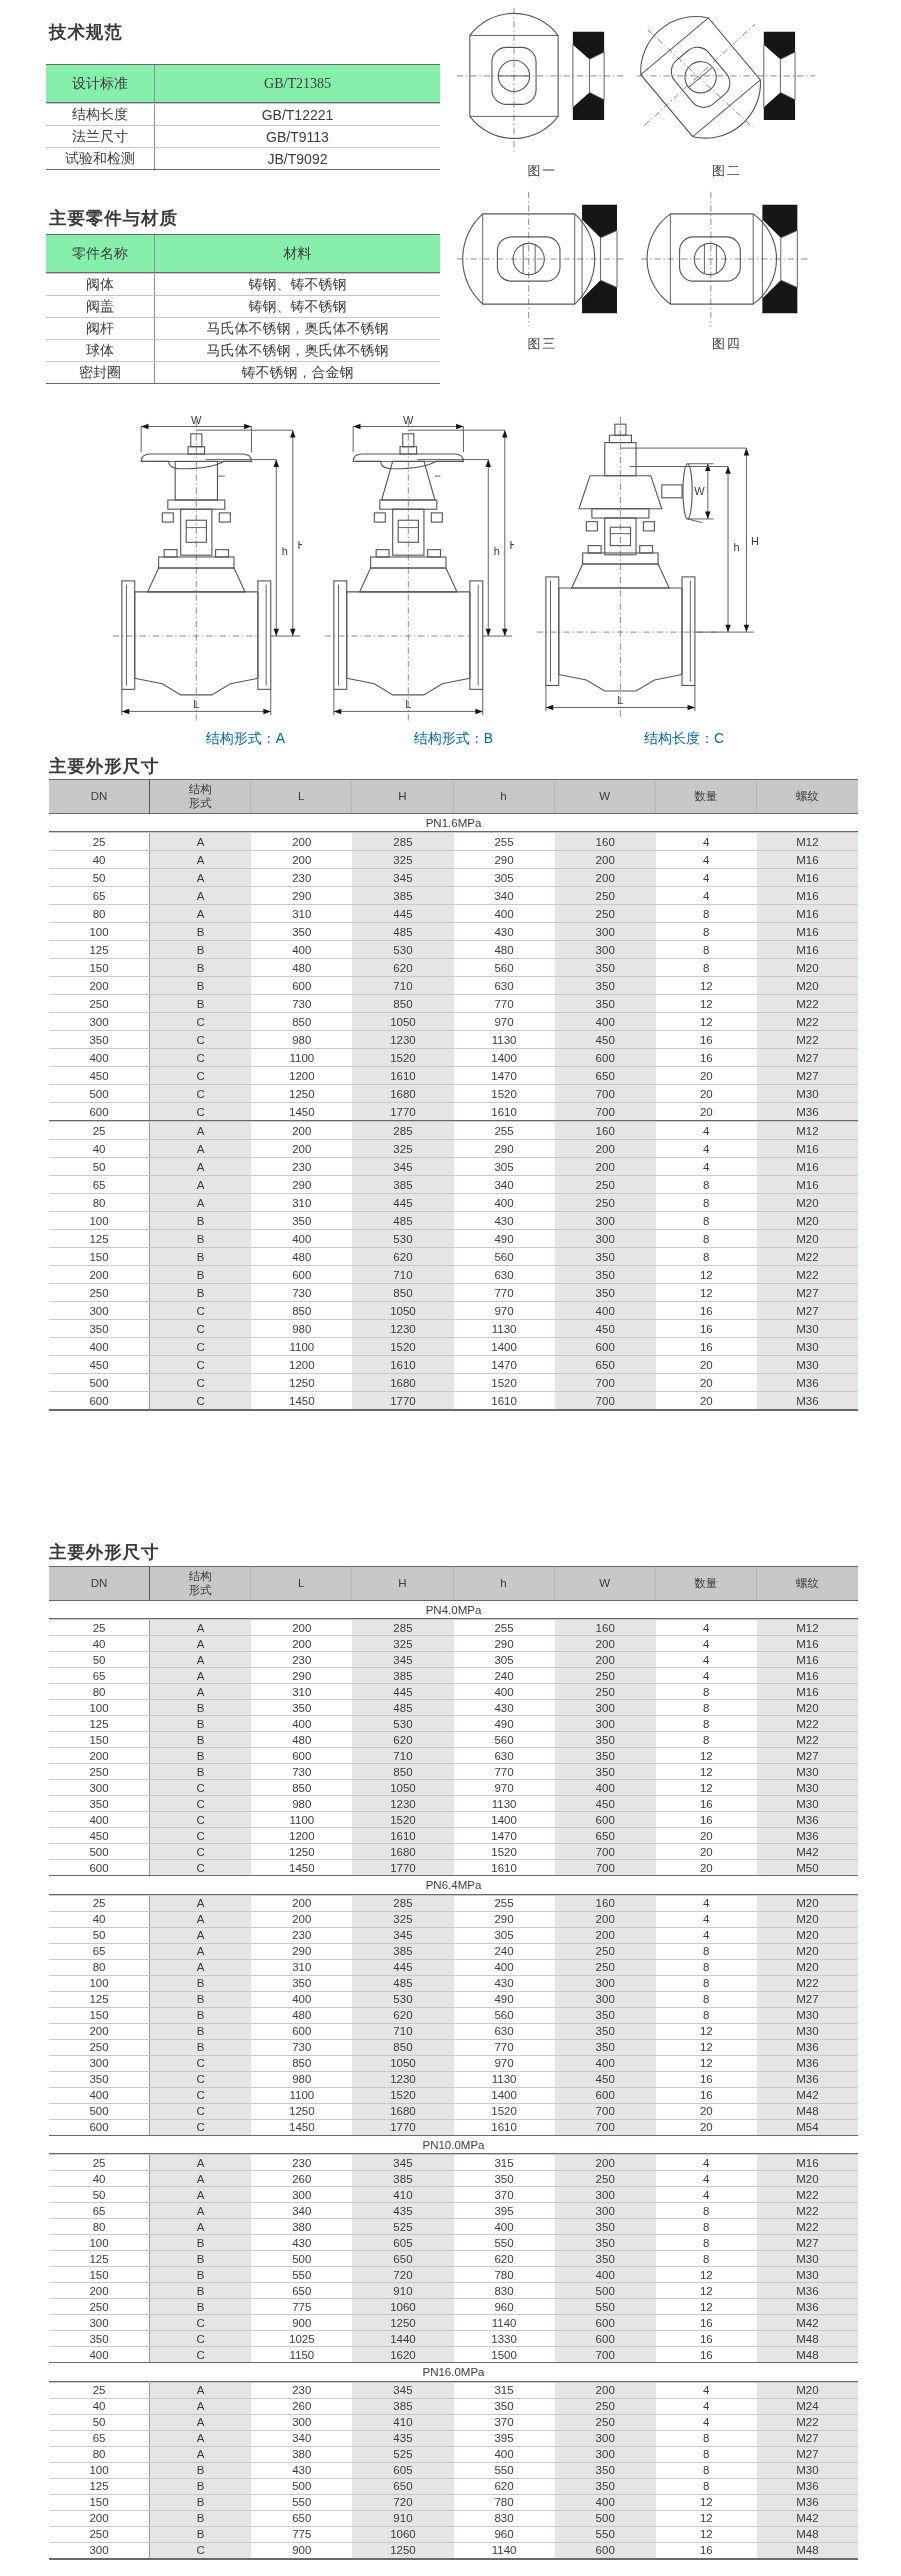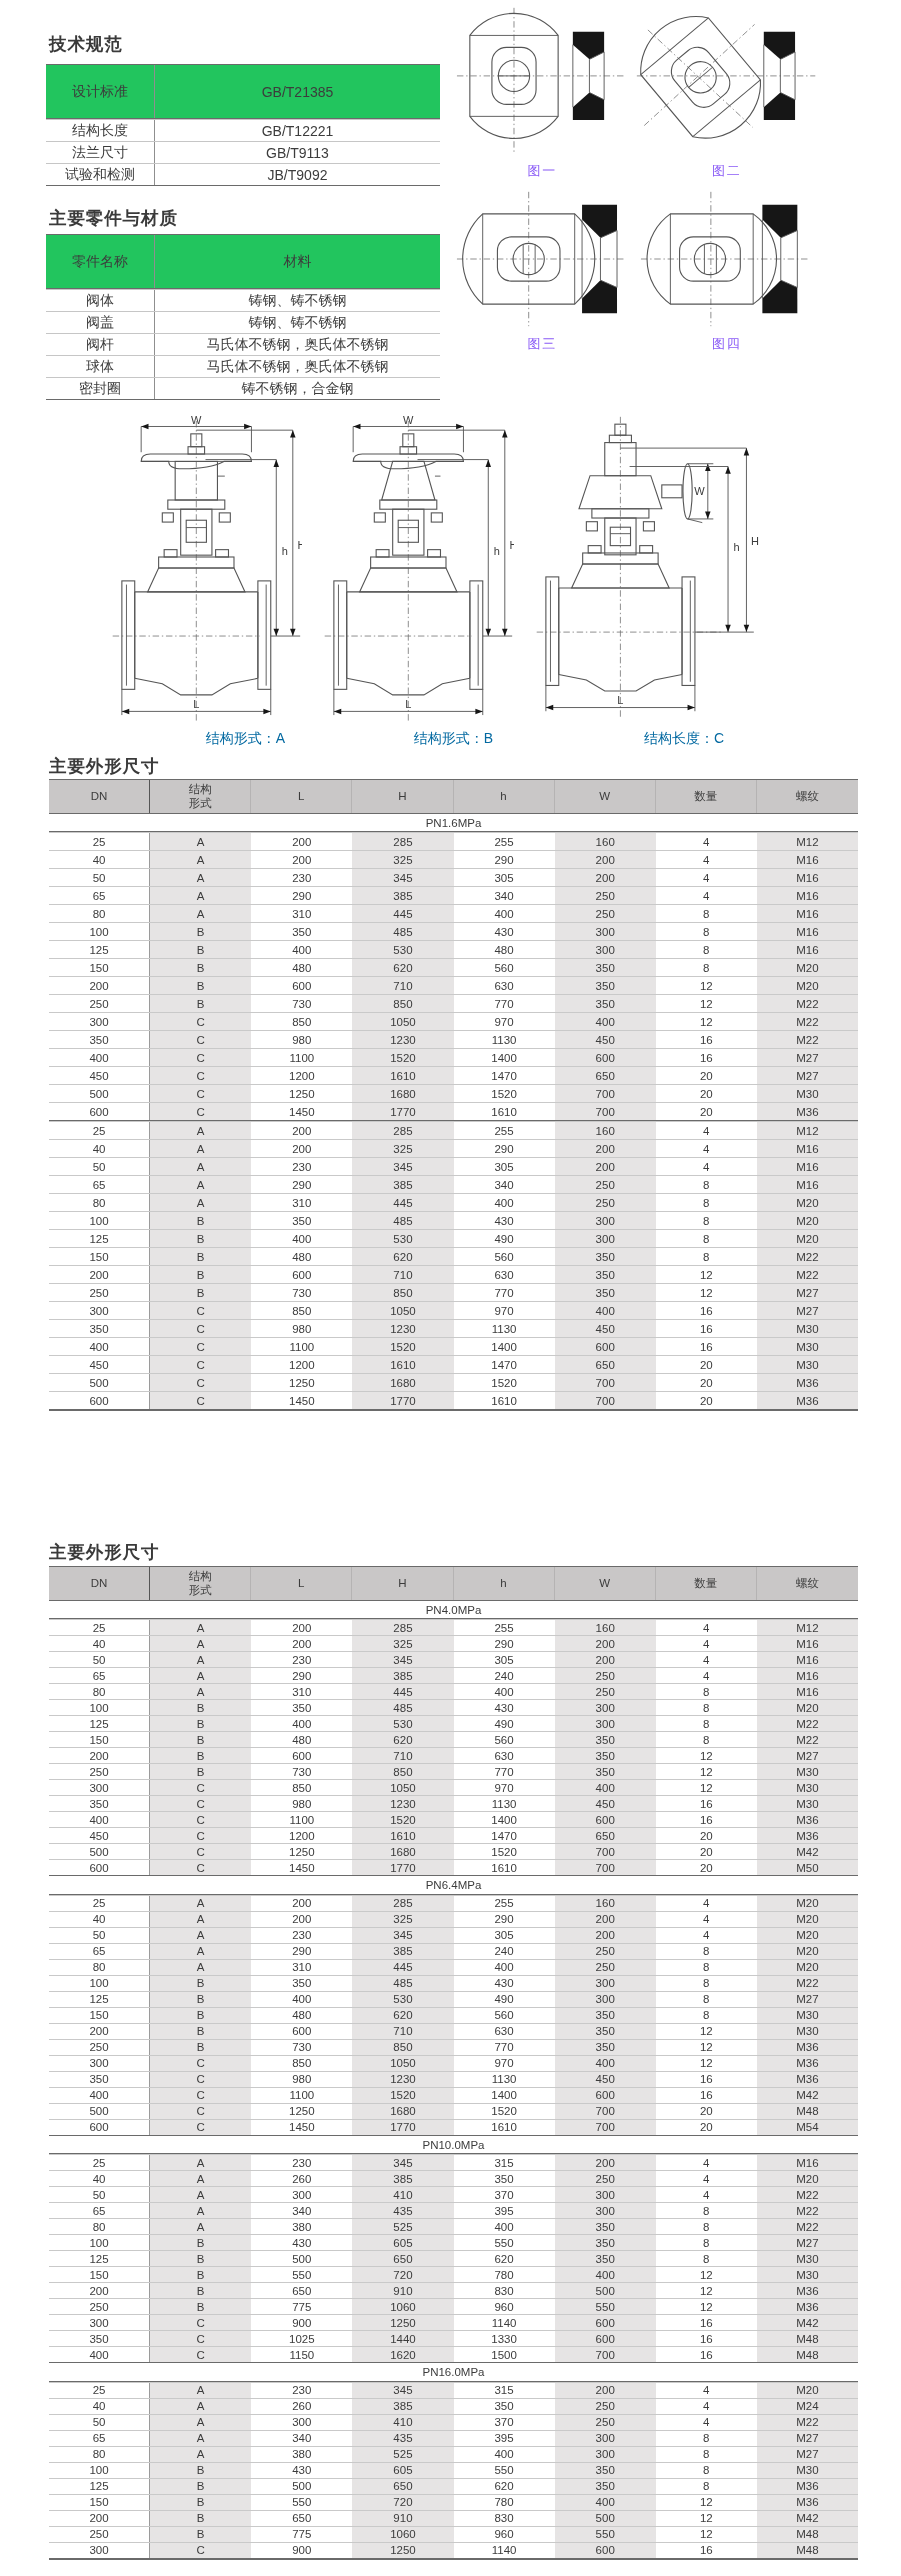--- a/index.html
+++ b/index.html
@@ -10,28 +10,28 @@
   .sec-title { position:absolute; font-size:17.5px; font-weight:bold; color:#3a3a3a; letter-spacing:0.9px; }
 
   
   .spec-table { position:absolute; left:46px; width:394px; border-top:1.8px solid #6a6a6a; border-bottom:1.8px solid #6a6a6a; }
   .spec-row { display:flex; align-items:center; border-top:0.9px solid #c6c6c6; }
   .spec-row:first-child { border-top:none; }
   .spec-row .c0 { width:109px; text-align:center; border-right:0.9px solid #8f8f8f; align-self:stretch;
                   display:flex; align-items:center; justify-content:center; }
   .spec-row .c1 { flex:1; text-align:center; }
   .spec-row { height:22px; font-size:14px; }
-  .spec-row.hdr { height:54px; background:#22c55e; border-top:none; border-bottom:1.4px solid #6a6a6a; font-size:14px; }
+  .spec-row.hdr { height:38px; background:#86efac; border-top:none; border-bottom:1.4px solid #6a6a6a; font-size:14px;font-family:Liberation Serif, serif; }
 
   
   .figures { position:absolute; left:450px; top:5.5px; width:369px; height:369px;
              display:grid; grid-template-columns:1fr 1fr; grid-template-rows:1fr 1fr; }
   .figure { display:flex; flex-direction:column; align-items:center; justify-content:flex-start; }
   .figure svg { display:block; }
-  .fig-label { font-size:13px; color:#8b5cf6; margin-top:7.4px; letter-spacing:1.8px; }
+  .fig-label { font-size:13px; color:#404040; margin-top:7.4px; letter-spacing:1.8px; }
   .ln { fill:none; stroke:#555; stroke-width:1.2; }
   .lnt { fill:none; stroke:#555; stroke-width:1; }
   .dash { fill:none; stroke:#777; stroke-width:0.9; stroke-dasharray:7 3 1.5 3; }
   .blk { fill:#161616; stroke:none; }
 
   
   .valve { position:absolute; }
   .valve svg { display:block; }
   .valve-caption { position:absolute; font-size:14px; color:#0369a1; text-align:right; width:138px; }
   .dim-text { font-size:12px; fill:#3c3c3c; font-family:"Liberation Sans","DejaVu Sans",sans-serif; }
@@ -52,21 +52,21 @@
   .dt-row .cell:nth-child(even) { background:#e6e4e4; }
   .t1 .dt-row { height:18px; }
   .t2 .dt-row { height:16px; }
   .dt-sectend { border-top:1.4px solid #6a6a6a; }
 </style>
 </head>
 <body>
 
 <div class="page">
 
-  <h2 class="sec-title" style="left:49px; top:32px;">技术规范</h2>
+  <h2 class="sec-title" style="left:49px; top:20px;">技术规范</h2>
   <div class="spec-table" style="top:64px;" id="techTable">
       <div class="spec-row hdr">
        <div class="c0">设计标准</div>
        <div class="c1">GB/T21385</div>
      </div>
       <div class="spec-row">
        <div class="c0">结构长度</div>
        <div class="c1">GB/T12221</div>
      </div>
       <div class="spec-row">

